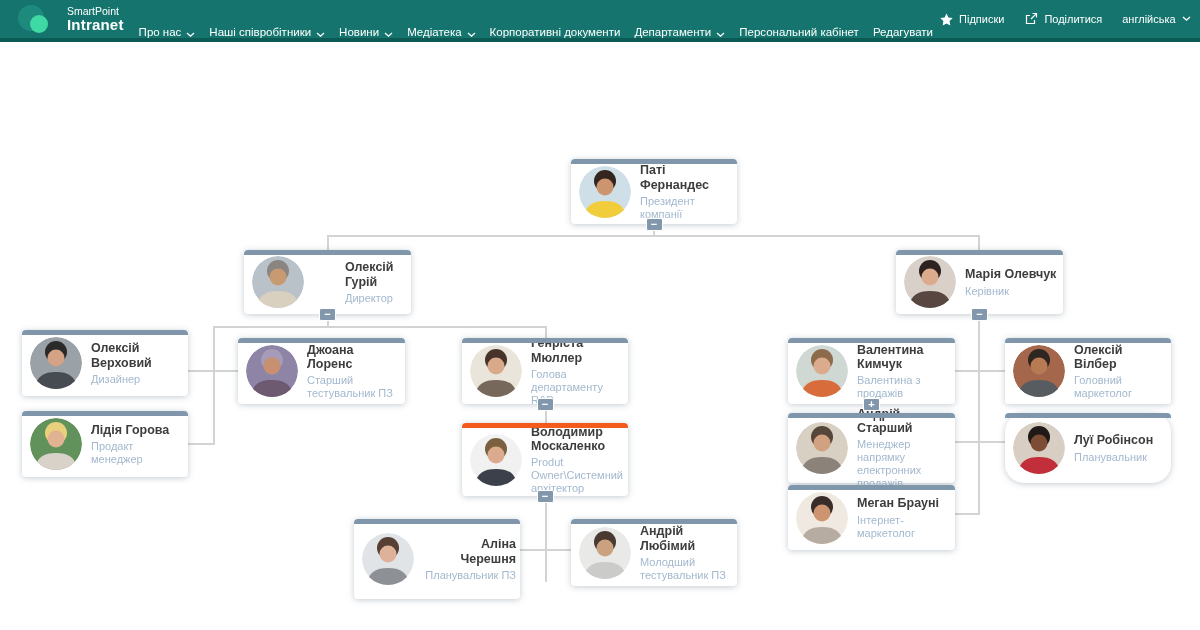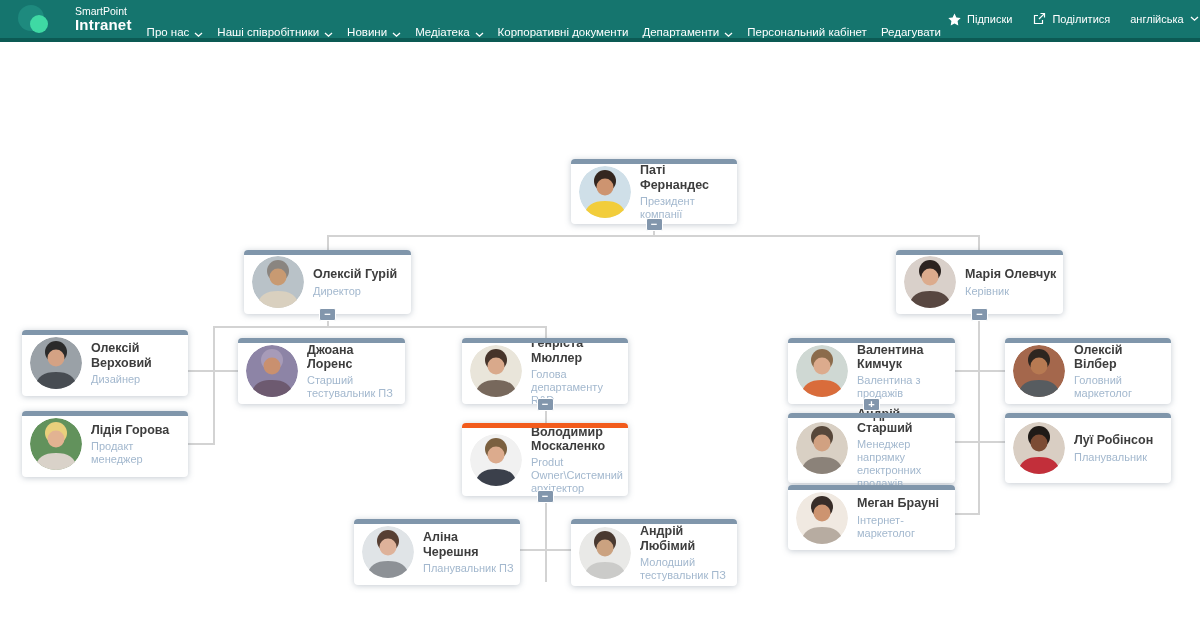--- a/index.html
+++ b/index.html
@@ -6,21 +6,21 @@
   body{
     width:1200px;height:630px;overflow:hidden;background:#fff;
     font-family:"Liberation Sans",sans-serif;
   }
   
   .navbar{
     position:relative;height:38px;background:#15756E;
     border-bottom:4px solid #0C5A54;color:#fff;
     display:flex;align-items:center;white-space:nowrap;
   }
-  .logo{display:flex;align-items:center;gap:23px;margin-left:18px;flex:none;cursor:pointer;}
+  .logo{display:flex;align-items:center;gap:15px;margin-left:18px;flex:none;cursor:pointer;}
   .logo-mark{position:relative;width:34px;height:34px;flex:none;}
   .logo-c1{position:absolute;left:0;top:3px;width:26px;height:26px;border-radius:50%;background:#1E8A7E;}
   .logo-c2{position:absolute;left:12px;top:13px;width:18px;height:18px;border-radius:50%;background:#3FD9A4;}
   .logo-text{display:flex;flex-direction:column;line-height:1.05;}
   .logo-l1{font-size:10.5px;}
   .logo-l2{font-size:15px;font-weight:bold;letter-spacing:.2px;}
   .nav-menu{display:flex;align-items:center;margin-left:8px;height:38px;}
   .nav-item{display:flex;align-items:flex-end;padding:0 7px;height:38px;font-size:11.5px;cursor:pointer;}
   .nav-item .chev{margin-left:5px;margin-top:2px;}
   .nav-item.active .nav-label{
@@ -165,21 +165,21 @@
         <circle cx="26" cy="21" r="8.5" fill="#cd9470"></circle>
         <path d="M5 52 C6 39 14 35 26 35 C38 35 46 39 47 52 Z" fill="#f2cd3b"></path>
       </svg>
     </span>
     <span class="ctext">
       <span class="cname">Паті Фернандес</span>
       <span class="ctitle">Президент компанії</span>
     </span>
   </div>
 <div class="node-btn" style="left: 645.5px; top: 176px;">−</div>
-  <div class="card" style="left: 244px; top: 208px; width: 167px; height: 64px;">
+  <div class="card" style="left: 244px; top: 208px; width: 167px; height: 64px; gap: 32px;">
     <span class="accent"></span>
     <span class="avatar">
       <svg viewBox="0 0 52 52">
         <circle cx="26" cy="26" r="26" fill="#b9c2c8"></circle>
         <circle cx="26" cy="15" r="11" fill="#8a8580"></circle>
         <circle cx="26" cy="21" r="8.5" fill="#c89a72"></circle>
         <path d="M5 52 C6 39 14 35 26 35 C38 35 46 39 47 52 Z" fill="#d9d0bf"></path>
       </svg>
     </span>
     <span class="ctext">
@@ -277,21 +277,21 @@
         <circle cx="26" cy="21" r="8.5" fill="#dcab8d"></circle>
         <path d="M5 52 C6 39 14 35 26 35 C38 35 46 39 47 52 Z" fill="#3b404b"></path>
       </svg>
     </span>
     <span class="ctext">
       <span class="cname">Володимир Москаленко</span>
       <span class="ctitle">Produt Owner\Системний архітектор</span>
     </span>
   </div>
 <div class="node-btn" style="left: 536.5px; top: 448px;">−</div>
-  <div class="card" style="left: 354px; top: 477px; width: 166px; height: 66px;">
+  <div class="card" style="left: 354px; top: 477px; width: 166px; height: 80px; text-align: right;">
     <span class="accent"></span>
     <span class="avatar">
       <svg viewBox="0 0 52 52">
         <circle cx="26" cy="26" r="26" fill="#e0e4e7"></circle>
         <circle cx="26" cy="15" r="11" fill="#573f33"></circle>
         <circle cx="26" cy="21" r="8.5" fill="#deb29a"></circle>
         <path d="M5 52 C6 39 14 35 26 35 C38 35 46 39 47 52 Z" fill="#8d9196"></path>
       </svg>
     </span>
     <span class="ctext">
@@ -357,21 +357,21 @@
         <circle cx="26" cy="21" r="8.5" fill="#d1a181"></circle>
         <path d="M5 52 C6 39 14 35 26 35 C38 35 46 39 47 52 Z" fill="#8b8279"></path>
       </svg>
     </span>
     <span class="ctext">
       <span class="cname">Андрій Старший</span>
       <span class="ctitle">Менеджер напрямку електронних продажів</span>
     </span>
   </div>
 
-  <div class="card" style="left: 1005px; top: 371px; width: 166px; height: 70px;">
+  <div class="card" style="left: 1005px; top: 371px; width: 166px; height: 70px; border-radius: 19px;">
     <span class="accent"></span>
     <span class="avatar">
       <svg viewBox="0 0 52 52">
         <circle cx="26" cy="26" r="26" fill="#d9cec3"></circle>
         <circle cx="26" cy="15" r="11" fill="#1f1a17"></circle>
         <circle cx="26" cy="21" r="8.5" fill="#7c4c34"></circle>
         <path d="M5 52 C6 39 14 35 26 35 C38 35 46 39 47 52 Z" fill="#c22f3a"></path>
       </svg>
     </span>
     <span class="ctext">

